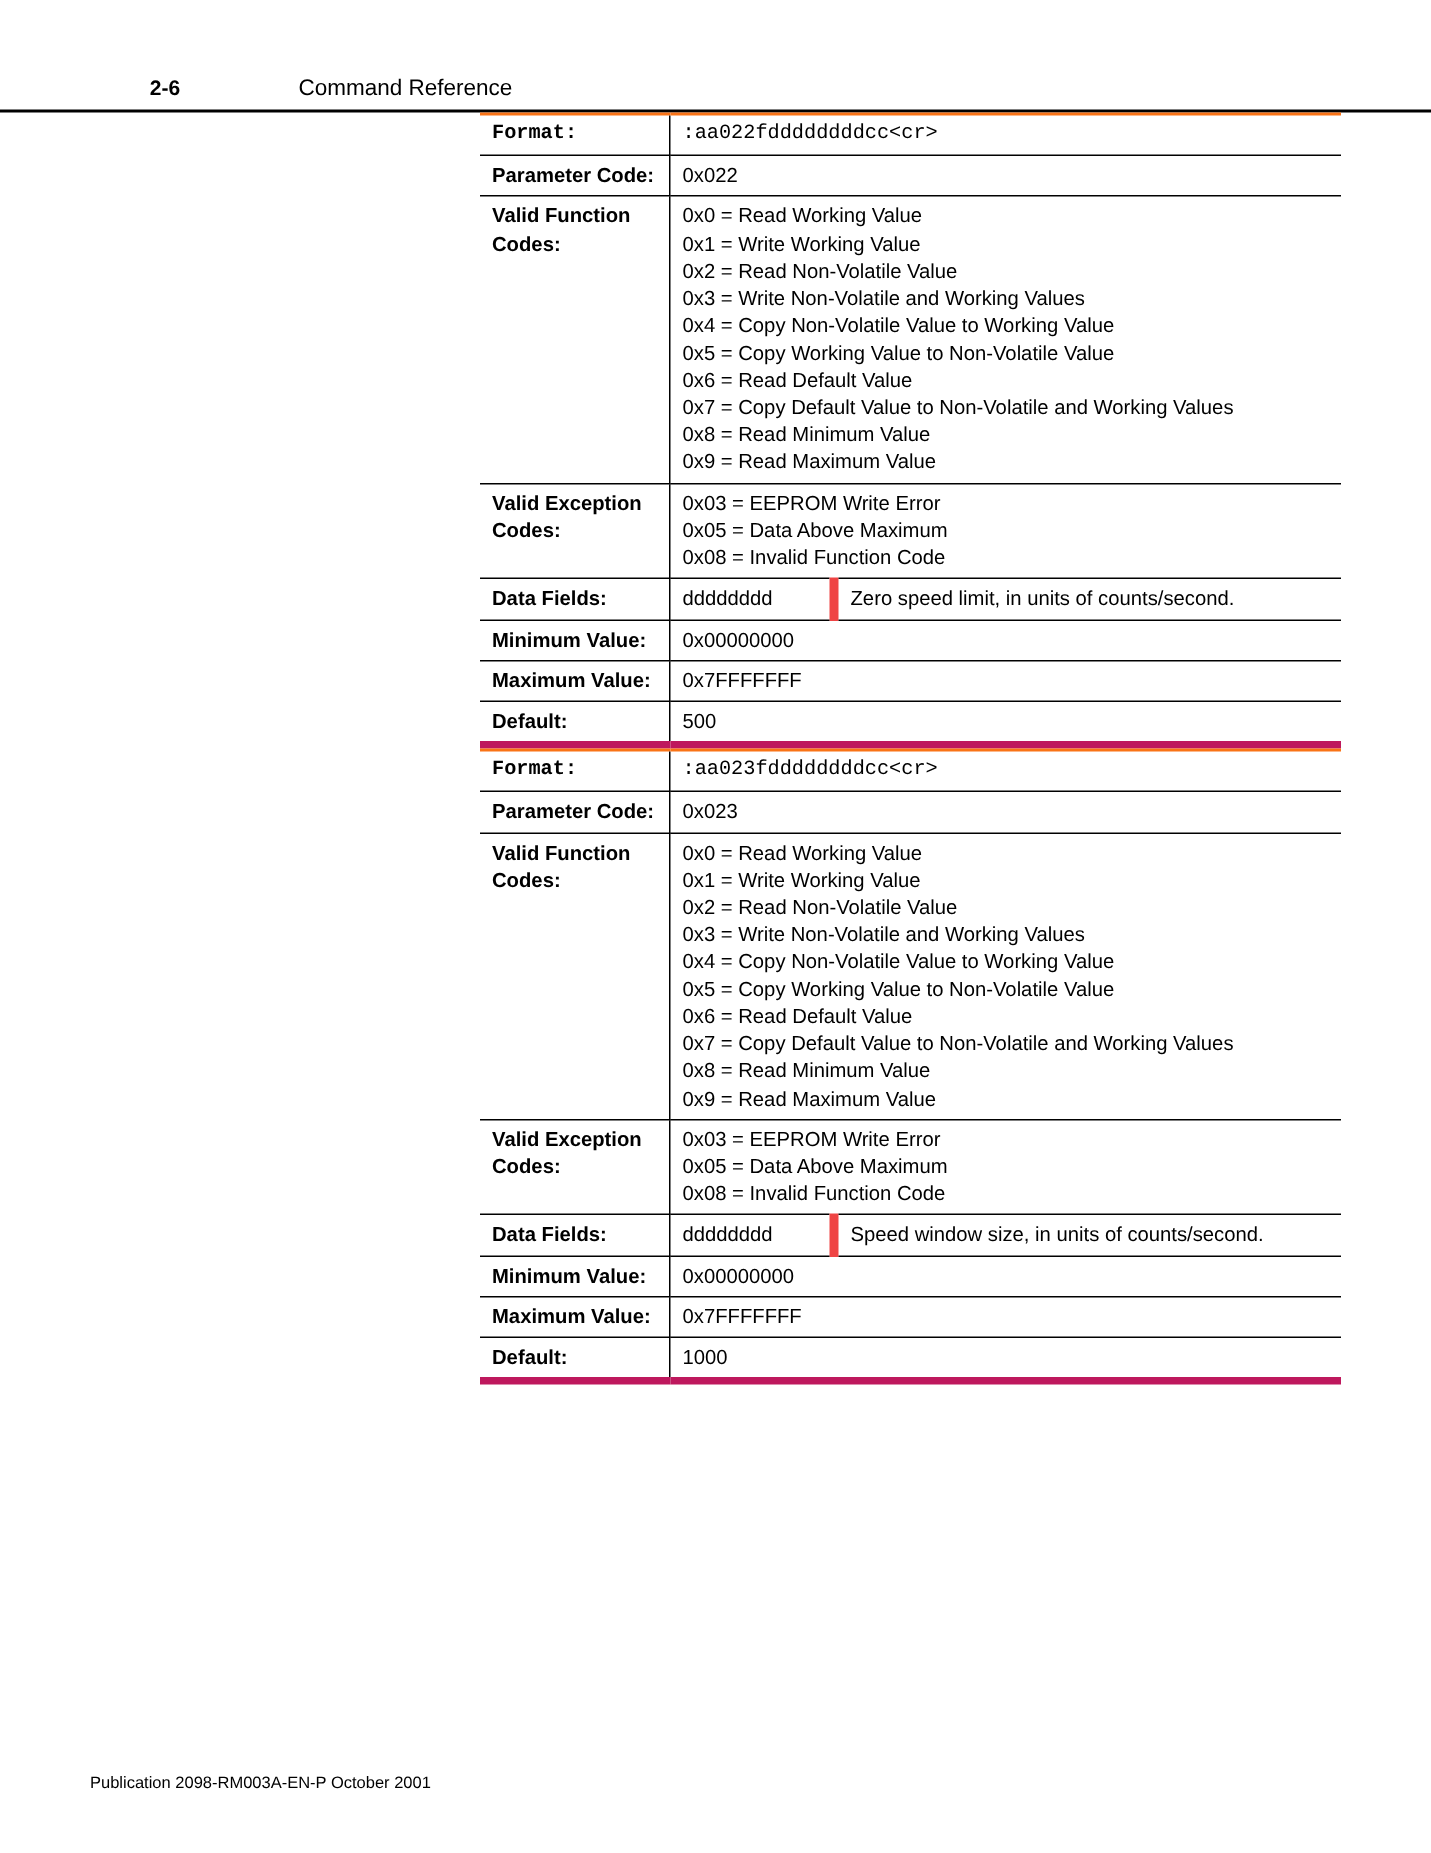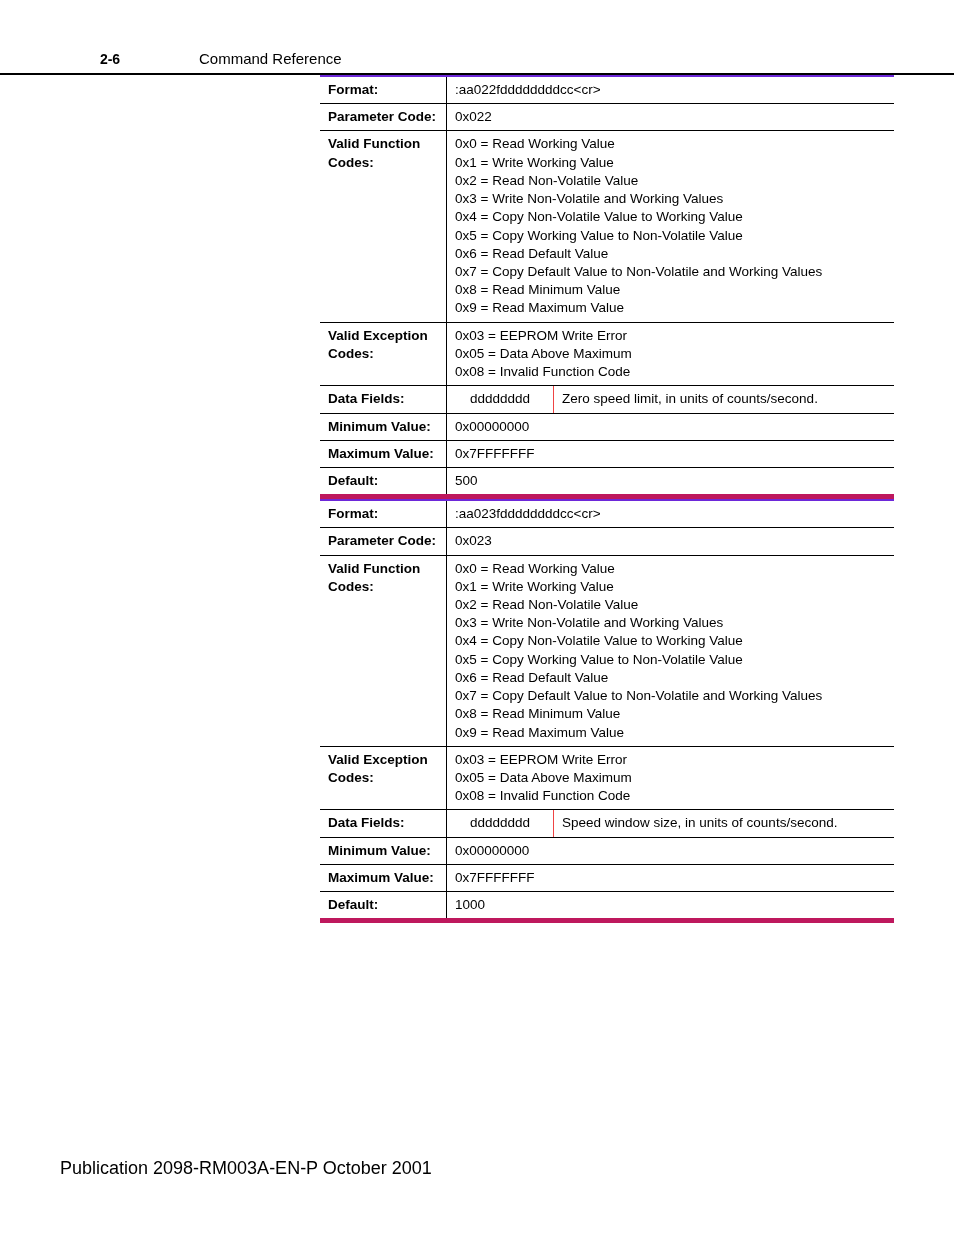--- a/index.html
+++ b/index.html
@@ -46,42 +46,42 @@
     font-size: 13.5px;
   }
   table.spec td {
     border-top: 1px solid #000;
     border-bottom: 1px solid #000;
     padding: 4px 8px 4px 8px;
     vertical-align: top;
     line-height: 1.35;
   }
   table.spec tr:first-child td {
-    border-top: 2px solid #6d28d9;
+    border-top: 2px solid #f97316;
+    font-family: Liberation Mono, monospace;
   }
   table.spec tr:last-child td {
     border-bottom: 5px solid #be185d;
   }
   .label {
     font-weight: bold;
     font-family: "Arial Narrow", Arial, sans-serif;
     font-stretch: condensed;
     width: 110px;
     border-right: 1px solid #000;
   }
   .subcell-l {
-    border-right: 1px solid #ef4444;
+    border-right: 6px solid #ef4444;
     width: 90px;
-    text-align: center;
   }
   .footer {
     position: absolute;
-    bottom: 56px;
+    bottom: 40px;
     left: 60px;
-    font-size: 18px;
+    font-size: 11px;
   }
   .fn-list div { white-space: nowrap; }
 </style>
 </head>
 <body>
 
 <div class="header">
   <div class="page-num">2-6</div>
   <div class="section-name">Command Reference</div>
 </div>

